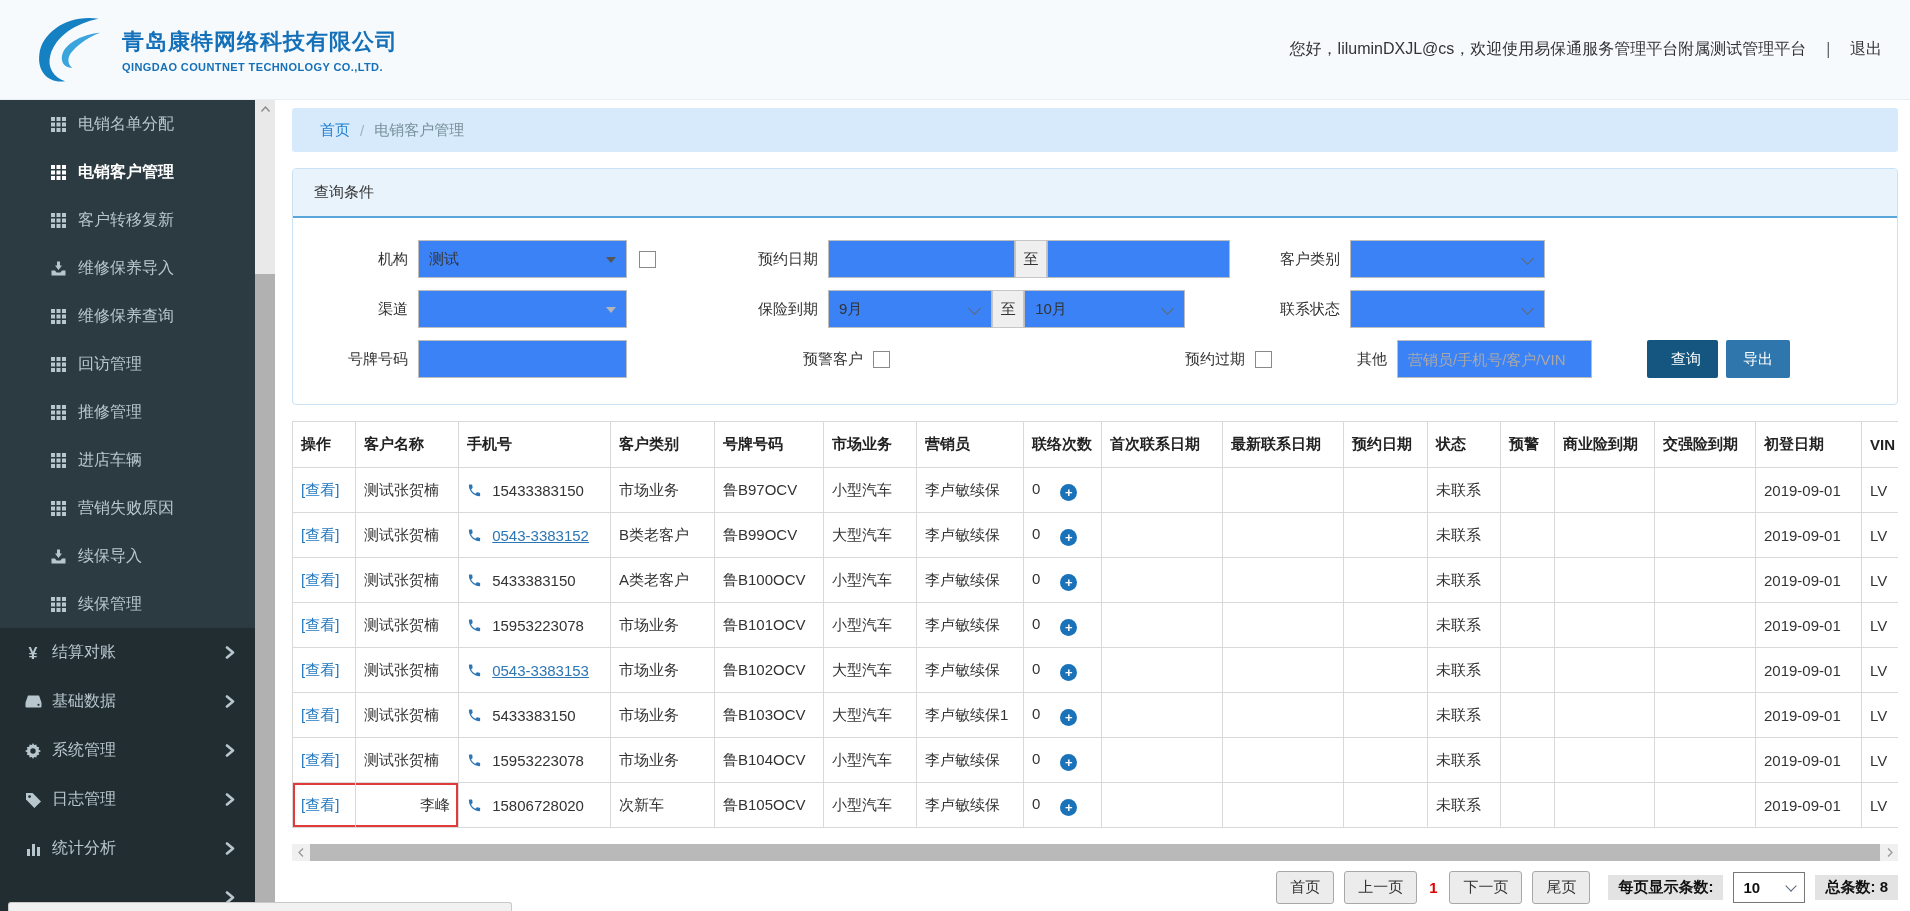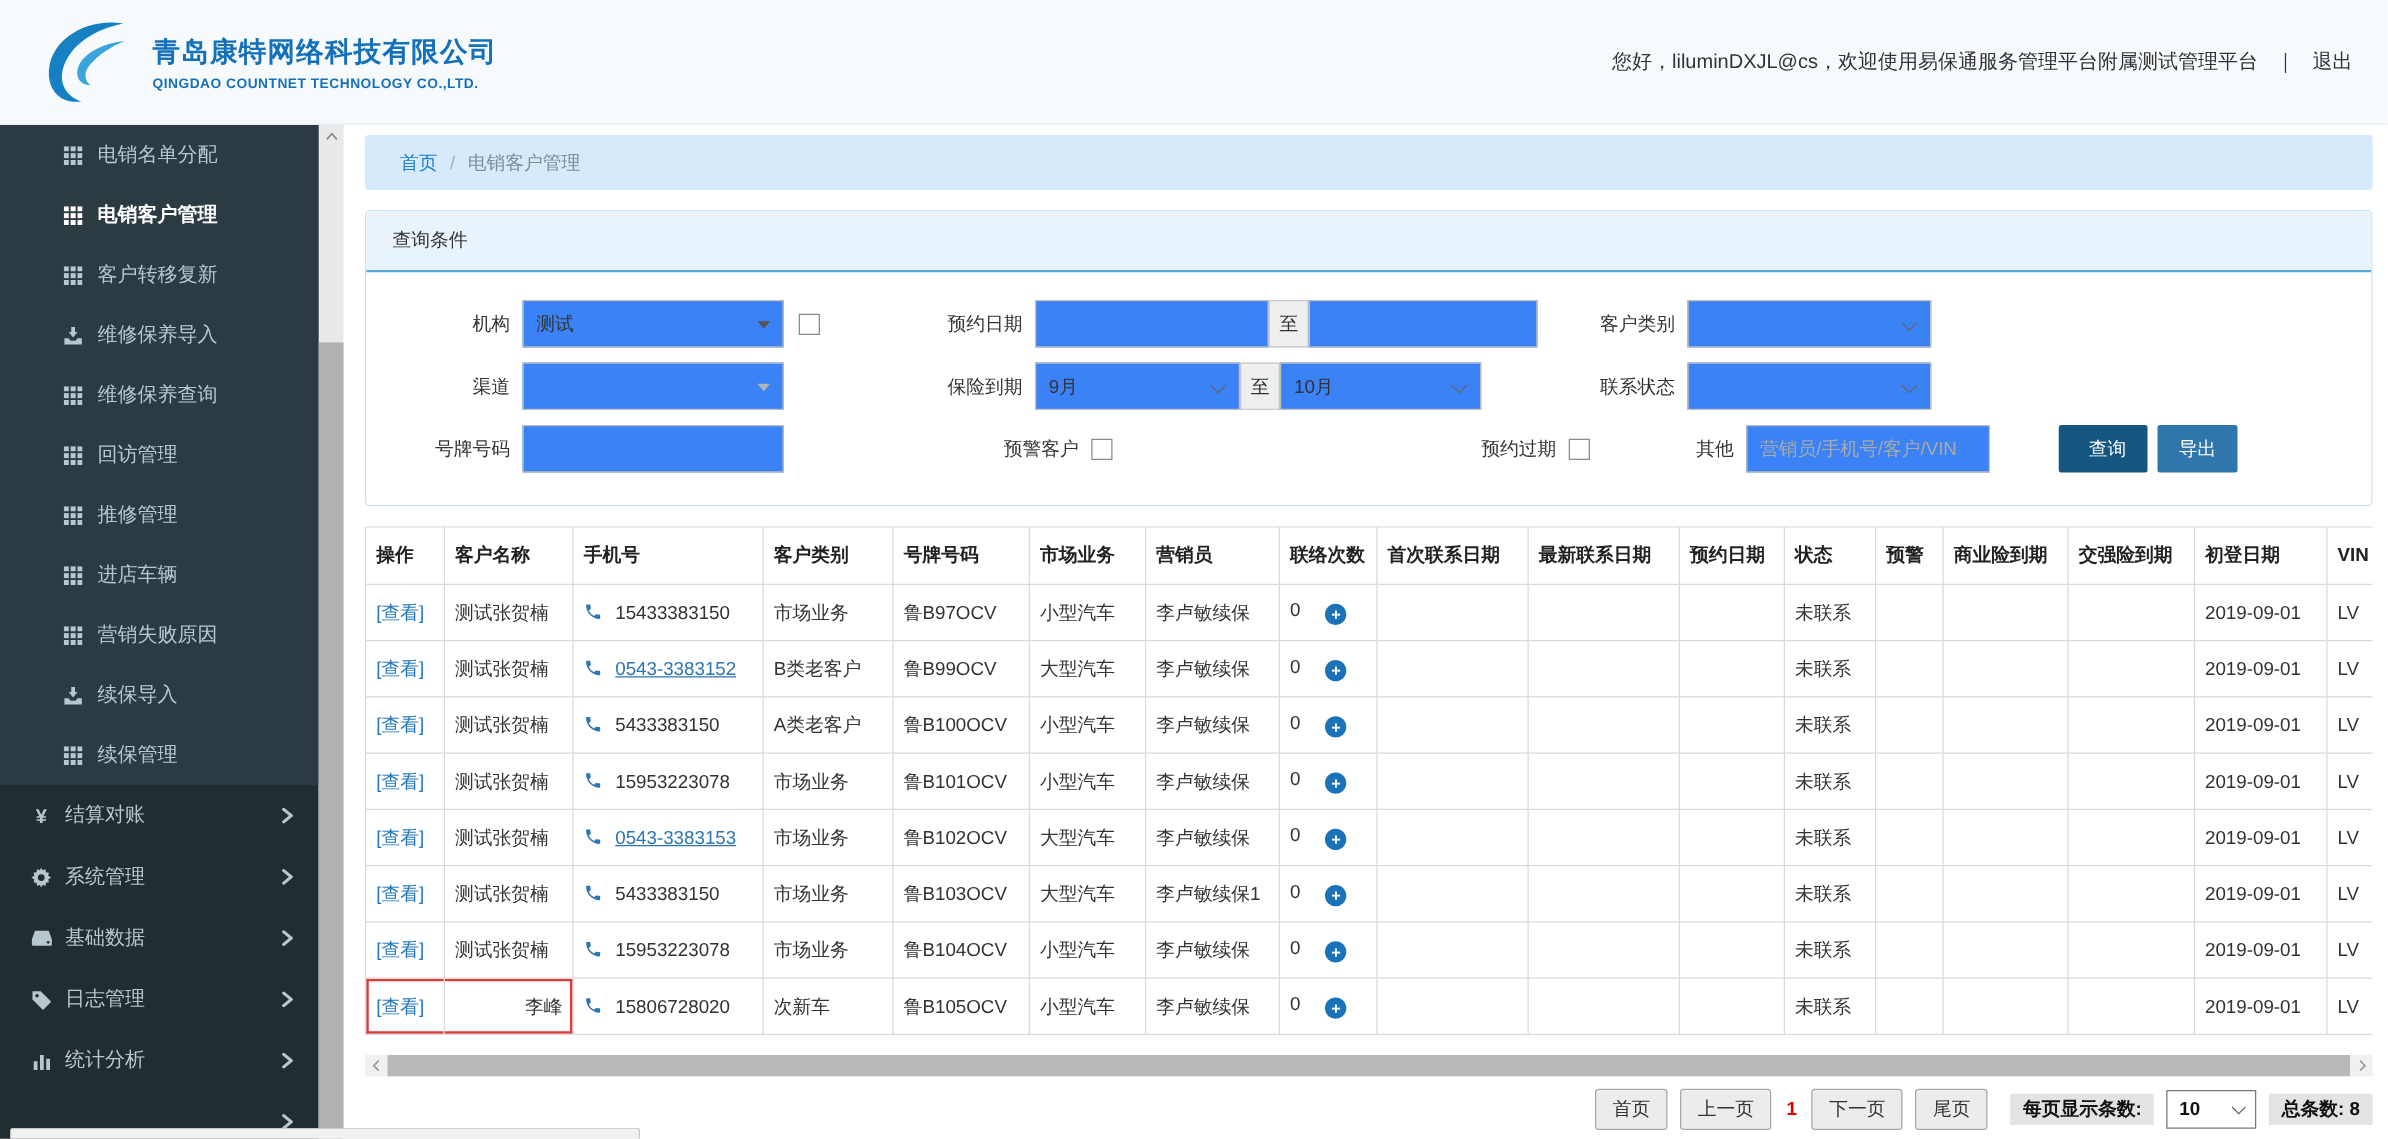--- a/index.html
+++ b/index.html
@@ -326,42 +326,42 @@
       <span>结算对账</span>
       <span class="chev">
         <svg width="10" height="13" viewBox="0 0 10 13">
           <path d="M2 1.5l6 5-6 5" fill="none" stroke="currentColor" stroke-width="2.6" stroke-linecap="round" stroke-linejoin="round"></path>
         </svg>
       </span>
     </div>
 
     <div class="tl-item">
       <span class="mi">
-        <svg width="16" height="16" viewBox="0 0 16 16" fill="currentColor">
-          <path d="M8 0l1.1 2.1 2.3-.7.4 2.4 2.4.4-.7 2.3L16 8l-2.5 1.5.7 2.3-2.4.4-.4 2.4-2.3-.7L8 16l-1.1-2.1-2.3.7-.4-2.4-2.4-.4.7-2.3L0 8l2.5-1.5-.7-2.3 2.4-.4.4-2.4 2.3.7z"></path>
-          <circle cx="8" cy="8" r="2.7" fill="#222d32"></circle>
-        </svg>
-      </span>
-      <span>系统管理</span>
-      <span class="chev">
-        <svg width="10" height="13" viewBox="0 0 10 13">
-          <path d="M2 1.5l6 5-6 5" fill="none" stroke="currentColor" stroke-width="2.6" stroke-linecap="round" stroke-linejoin="round"></path>
-        </svg>
-      </span>
-    </div>
-
-    <div class="tl-item">
-      <span class="mi">
         <svg width="17" height="15" viewBox="0 0 17 15" fill="currentColor">
           <path d="M3 1.5h11l2.5 7H.5L3 1.5z"></path>
           <rect x="0.5" y="8" width="16" height="5.5" rx="1"></rect>
           <circle cx="13.5" cy="10.8" r="1.1" fill="#222d32"></circle>
         </svg>
       </span>
       <span>基础数据</span>
+      <span class="chev">
+        <svg width="10" height="13" viewBox="0 0 10 13">
+          <path d="M2 1.5l6 5-6 5" fill="none" stroke="currentColor" stroke-width="2.6" stroke-linecap="round" stroke-linejoin="round"></path>
+        </svg>
+      </span>
+    </div>
+
+    <div class="tl-item">
+      <span class="mi">
+        <svg width="16" height="16" viewBox="0 0 16 16" fill="currentColor">
+          <path d="M8 0l1.1 2.1 2.3-.7.4 2.4 2.4.4-.7 2.3L16 8l-2.5 1.5.7 2.3-2.4.4-.4 2.4-2.3-.7L8 16l-1.1-2.1-2.3.7-.4-2.4-2.4-.4.7-2.3L0 8l2.5-1.5-.7-2.3 2.4-.4.4-2.4 2.3.7z"></path>
+          <circle cx="8" cy="8" r="2.7" fill="#222d32"></circle>
+        </svg>
+      </span>
+      <span>系统管理</span>
       <span class="chev">
         <svg width="10" height="13" viewBox="0 0 10 13">
           <path d="M2 1.5l6 5-6 5" fill="none" stroke="currentColor" stroke-width="2.6" stroke-linecap="round" stroke-linejoin="round"></path>
         </svg>
       </span>
     </div>
 
     <div class="tl-item">
       <span class="mi">
         <svg width="16" height="16" viewBox="0 0 16 16" fill="currentColor">

